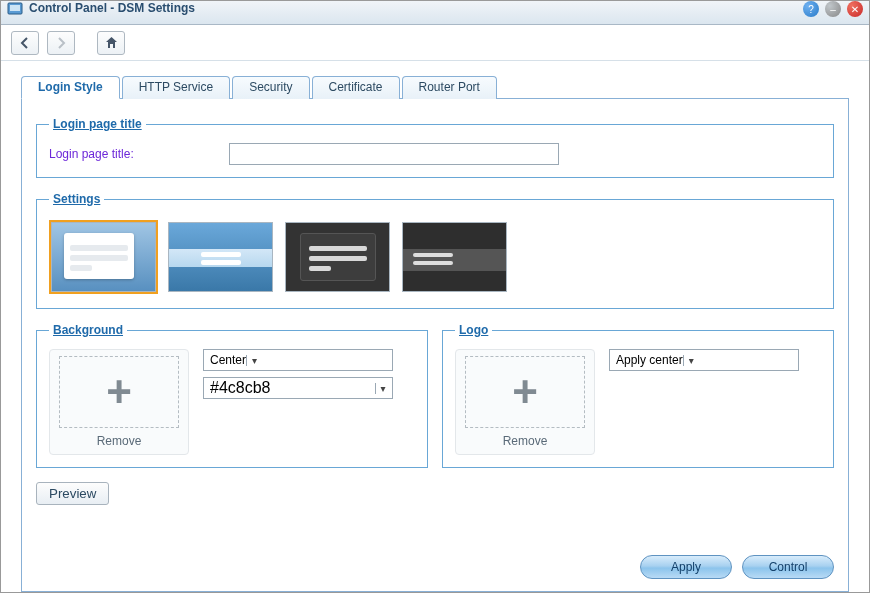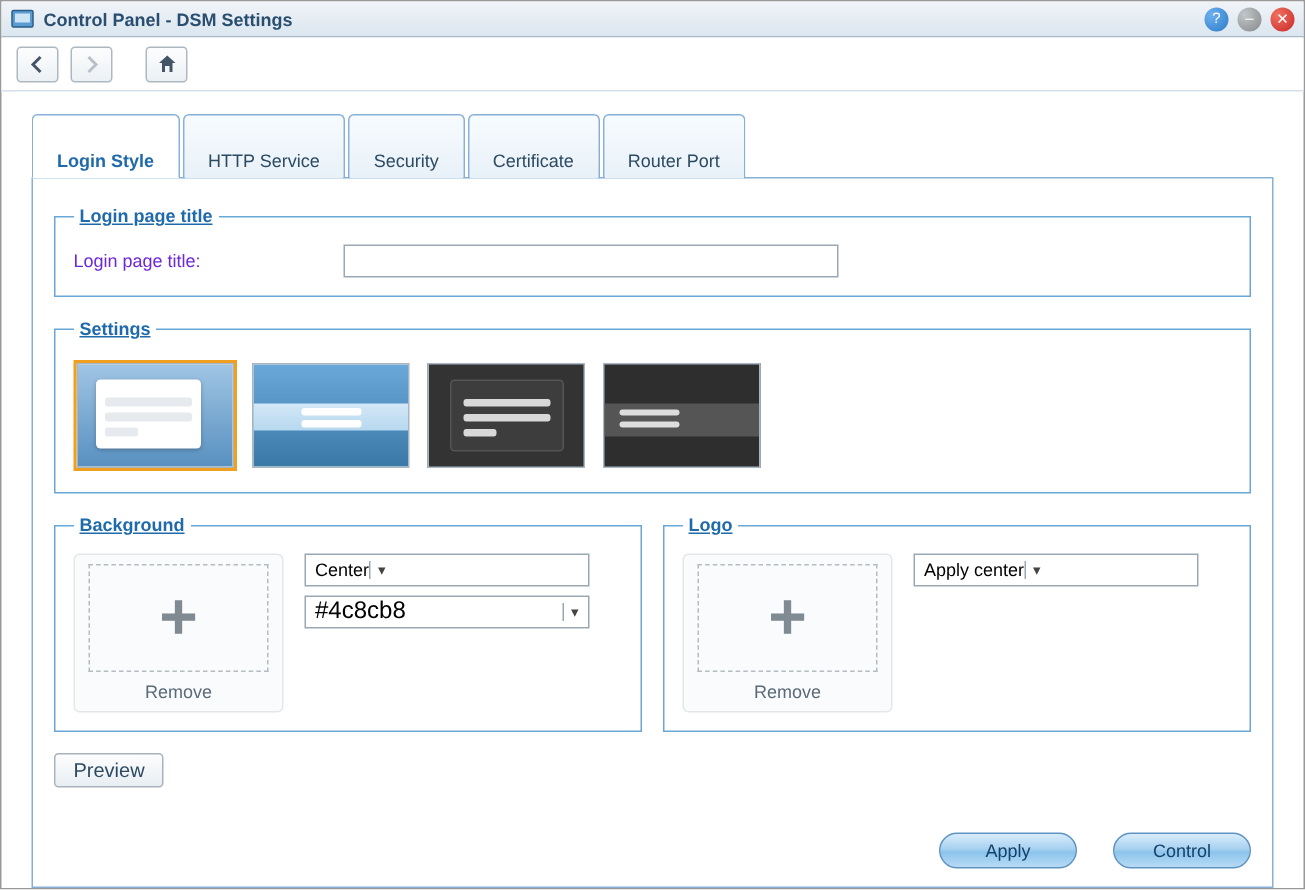--- a/index.html
+++ b/index.html
@@ -16,21 +16,21 @@
   height: 593px;
   border: 1px solid #999;
   display: flex;
   flex-direction: column;
 }
 .titlebar {
   height: 24px;
   background: linear-gradient(#f0f4f8, #dbe6ef);
   border-bottom: 1px solid #a9b8c6;
   display: flex;
-  align-items: center;
+  align-items: flex-start;
   padding: 0 6px;
   gap: 6px;
 }
 .titlebar .app-icon {
   width: 16px; height: 16px;
 }
 .titlebar-title {
   flex: 1;
   font-weight: bold;
   color: #2a4e70;
@@ -68,21 +68,21 @@
   flex: 1;
   padding: 14px 20px 0 20px;
   display: flex;
   flex-direction: column;
 }
 .tabs {
   display: flex;
   gap: 0;
 }
 .tab {
-  padding: 23px 16px 4px;
+  padding: 3px 16px 4px;
   border: 1px solid #88b0d6;
   border-bottom: none;
   background: linear-gradient(#f7fbfe, #e8f1f8);
   color: #2c4a62;
   margin-right: 2px;
   border-top-left-radius: 4px;
   border-top-right-radius: 4px;
   position: relative;
   top: 1px;
 }
@@ -198,21 +198,21 @@
 .preview-btn {
   align-self: flex-start;
   padding: 3px 12px;
   border: 1px solid #a8b3bd;
   background: linear-gradient(#fdfdfd, #e8eef3);
   border-radius: 3px;
   color: #2c4a62;
 }
 
 .footer {
-  display: flex; justify-content: flex-end; gap: 24px;
+  display: flex; justify-content: flex-end; gap: 10px;
   margin-top: auto;
 }
 .pill-btn {
   width: 92px; height: 24px;
   border: 1px solid #5f93c1;
   border-radius: 12px;
   background: linear-gradient(#d8ecfb, #a8d1f0 45%, #8cc4ec 55%, #b8daf5);
   color: #14416b;
   display: flex; align-items: center; justify-content: center;
 }

